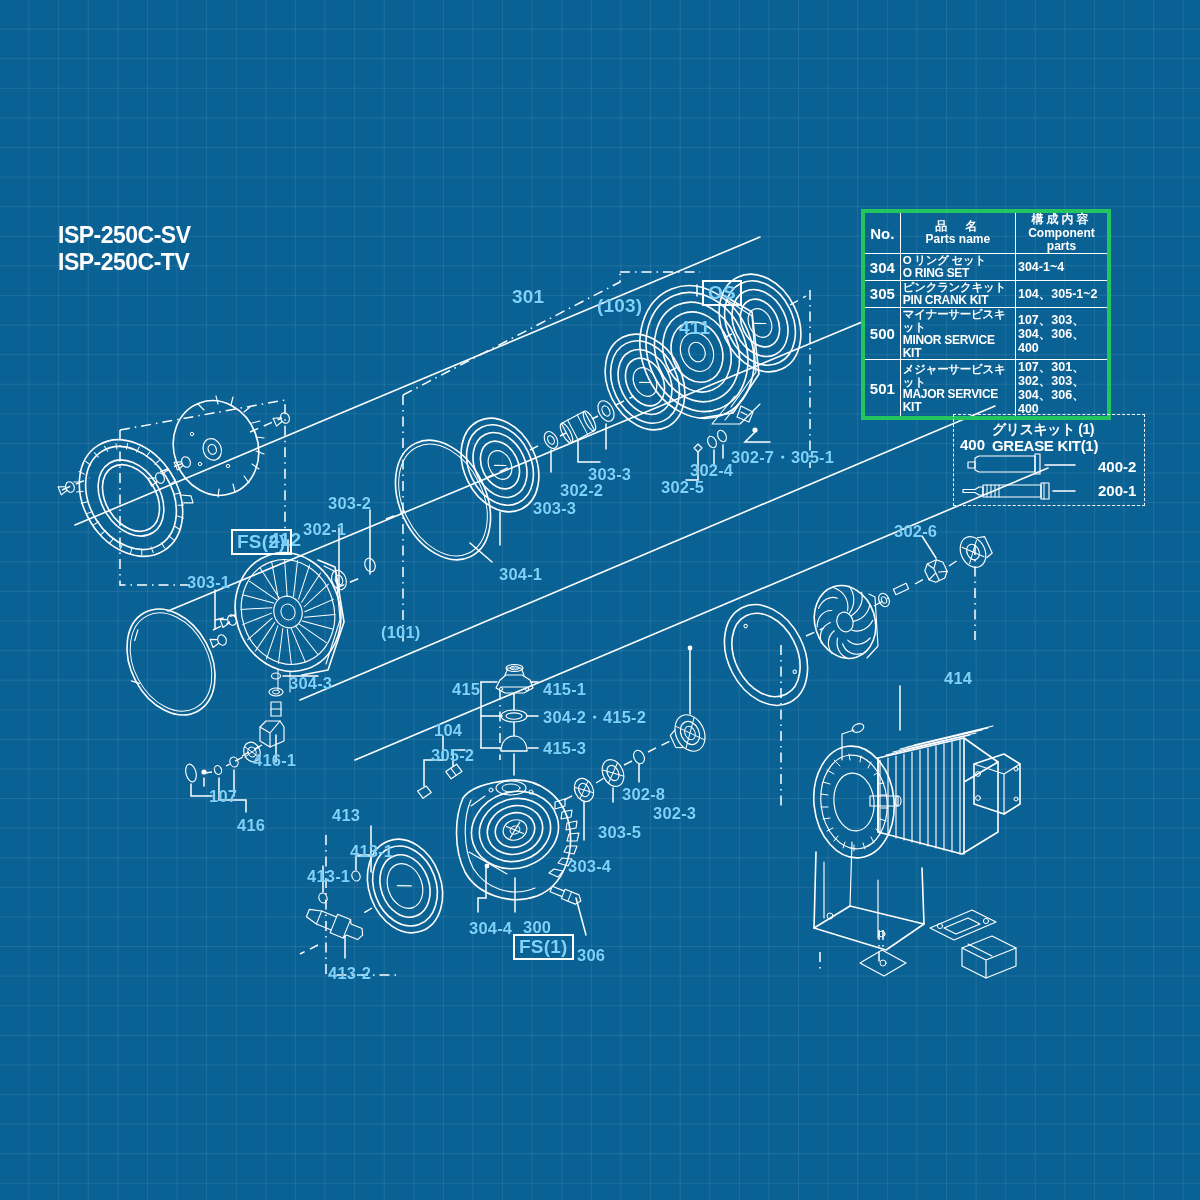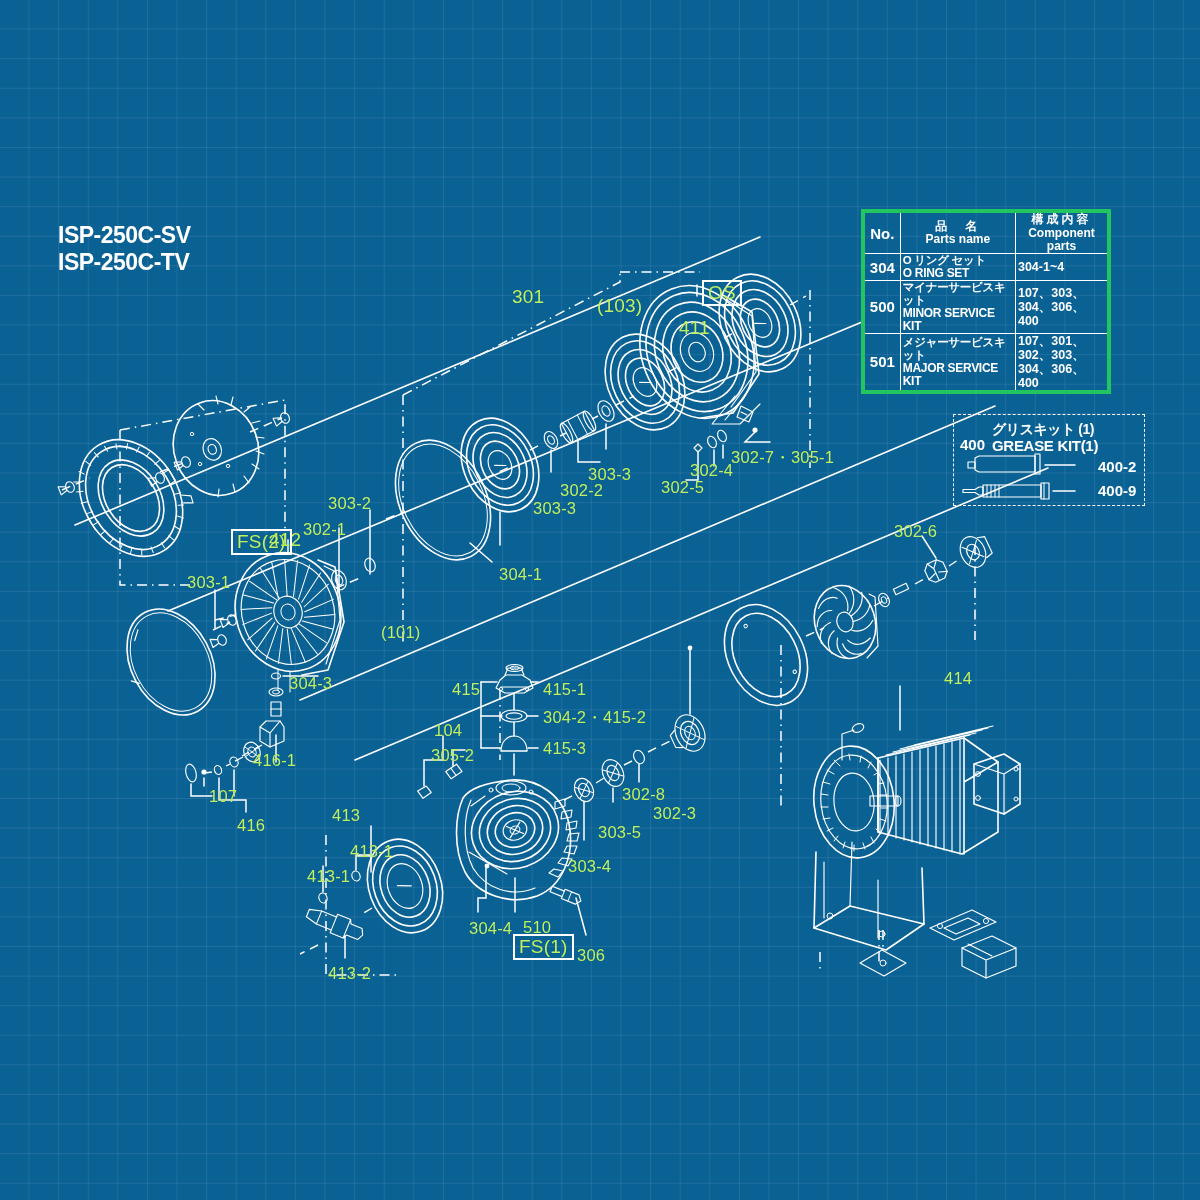--- a/index.html
+++ b/index.html
@@ -14,21 +14,21 @@
     position:absolute;left:0;top:0;width:1200px;height:1200px;
     background-color:#0a6194;
     background-image:
       linear-gradient(to right, rgba(255,255,255,.085) 1px, transparent 1px),
       linear-gradient(to bottom, rgba(255,255,255,.085) 1px, transparent 1px);
     background-size:29.6px 29.6px;
     background-position:-1px -1px;
   }
   #art{position:absolute;left:0;top:0;width:1200px;height:1200px;}
   .lbl{
-    position:absolute;color:#bef264;font-weight:normal;
+    position:absolute;color:#7dd3fc;font-weight:bold;
     white-space:nowrap;letter-spacing:.2px;
     text-shadow:0 0 1px rgba(0,0,0,.25);
     line-height:1;
   }
   .lbl.s16{font-size:16.5px;}
   .lbl.s19{font-size:19px;}
   .boxed{
     border:2px solid #fff;padding:1px 4px 2px 4px;
     display:inline-block;line-height:1;
   }
@@ -601,20 +601,28 @@
   <tbody id="ptable-body">
       <tr>
         <td class="c-no">304</td>
         <td class="c-nm">
           <span class="jp">O リング セット</span>
           <span class="en">O RING SET</span>
         </td>
         <td class="c-cp">304-1~4</td>
       </tr>
       <tr>
+        <td class="c-no">305</td>
+        <td class="c-nm">
+          <span class="jp">ピンクランクキット</span>
+          <span class="en">PIN CRANK KIT</span>
+        </td>
+        <td class="c-cp">104、305-1~2</td>
+      </tr>
+      <tr>
         <td class="c-no">500</td>
         <td class="c-nm">
           <span class="jp">マイナーサービスキット</span>
           <span class="en">MINOR SERVICE KIT</span>
         </td>
         <td class="c-cp">107、303、304、306、400</td>
       </tr>
       <tr>
         <td class="c-no">501</td>
         <td class="c-nm">
@@ -624,21 +632,21 @@
         <td class="c-cp">107、301、302、303、304、306、400</td>
       </tr>
     </tbody>
 </table>
 
 <div id="greasebox">
   <span class="gno">400</span>
   <span class="gjp">グリスキット (1)</span>
   <span class="gen">GREASE KIT(1)</span>
   <span class="g2">400-2</span>
-  <span class="g1">400-9</span>
+  <span class="g1">200-1</span>
 </div>
 
 <div id="callout-layer">
     <div class="lbl s19" style="left: 512px; top: 287px;">301</div>
     <div class="lbl s19" style="left: 597px; top: 296px;">(103)</div>
     <div class="lbl s19" style="left: 679px; top: 282px; margin-top: 36px;">411</div>
     <div class="lbl s16" style="left: 588px; top: 466px;">303-3</div>
     <div class="lbl s16" style="left: 533px; top: 500px;">303-3</div>
     <div class="lbl s16" style="left: 560px; top: 482px;">302-2</div>
     <div class="lbl s16" style="left: 690px; top: 462px;">302-4</div>
@@ -662,20 +670,20 @@
     <div class="lbl s16" style="left: 431px; top: 747px;">305-2</div>
     <div class="lbl s16" style="left: 622px; top: 786px;">302-8</div>
     <div class="lbl s16" style="left: 653px; top: 805px;">302-3</div>
     <div class="lbl s16" style="left: 598px; top: 824px;">303-5</div>
     <div class="lbl s16" style="left: 568px; top: 858px;">303-4</div>
     <div class="lbl s16" style="left: 332px; top: 807px;">413</div>
     <div class="lbl s16" style="left: 350px; top: 843px;">413-1</div>
     <div class="lbl s16" style="left: 307px; top: 868px;">413-1</div>
     <div class="lbl s16" style="left: 328px; top: 965px;">413-2</div>
     <div class="lbl s16" style="left: 469px; top: 920px;">304-4</div>
-    <div class="lbl s16" style="left: 523px; top: 919px;">510</div>
+    <div class="lbl s16" style="left: 523px; top: 919px;">300</div>
     <div class="lbl s16" style="left: 577px; top: 947px;">306</div>
     <div class="lbl s16" style="left: 894px; top: 523px;">302-6</div>
     <div class="lbl s16" style="left: 944px; top: 670px;">414</div>
     <div class="lbl s19" style="left: 702px; top: 280px;"><span class="boxed">OS</span></div>
     <div class="lbl s19" style="left: 231px; top: 529px;"><span class="boxed">FS(2)</span></div>
     <div class="lbl s19" style="left: 513px; top: 934px;"><span class="boxed">FS(1)</span></div>
   </div>
 
 </body></html>

